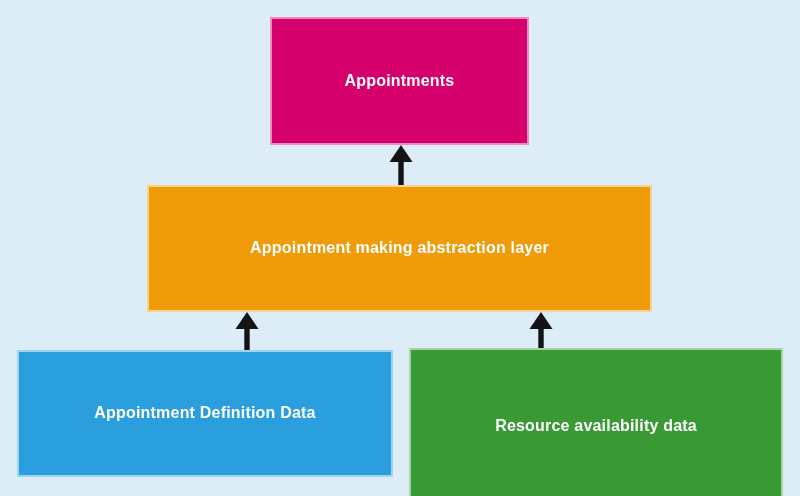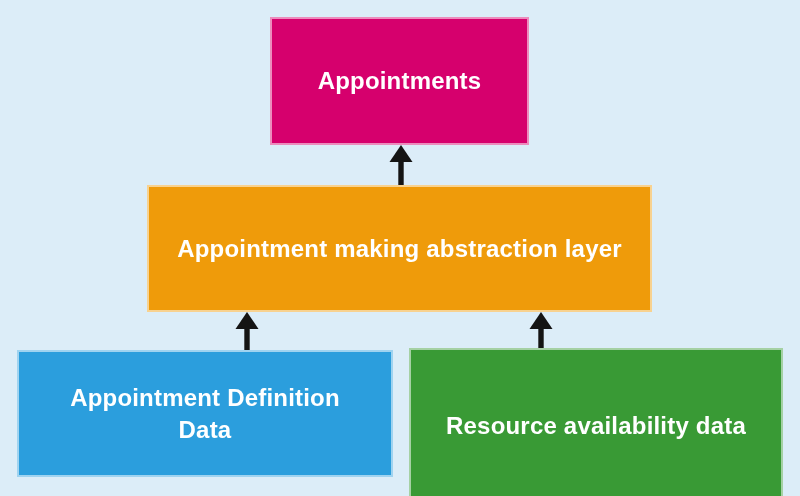--- a/index.html
+++ b/index.html
@@ -15,21 +15,21 @@
     box-sizing: border-box;
     display: flex;
     align-items: center;
     justify-content: center;
     text-align: center;
     border: 2px solid rgba(255, 255, 255, 0.55);
   }
   .node .label {
     color: #ffffff;
     font-weight: 700;
-    font-size: 24px;
+    font-size: 16px;
     line-height: 1.3;
     letter-spacing: 0.2px;
   }
   .node-appointments        { left: 270px; top: 17px;  width: 259px; height: 128px; }
   .node-abstraction         { left: 147px; top: 185px; width: 505px; height: 127px; padding: 0 8px; }
   .node-definition          { left: 17px;  top: 350px; width: 376px; height: 127px; padding: 16px 28px; }
   .node-resource            { left: 409px; top: 348px; width: 374px; height: 156px; padding: 0 8px; }
   .arrow {
     position: absolute;
     display: block;

